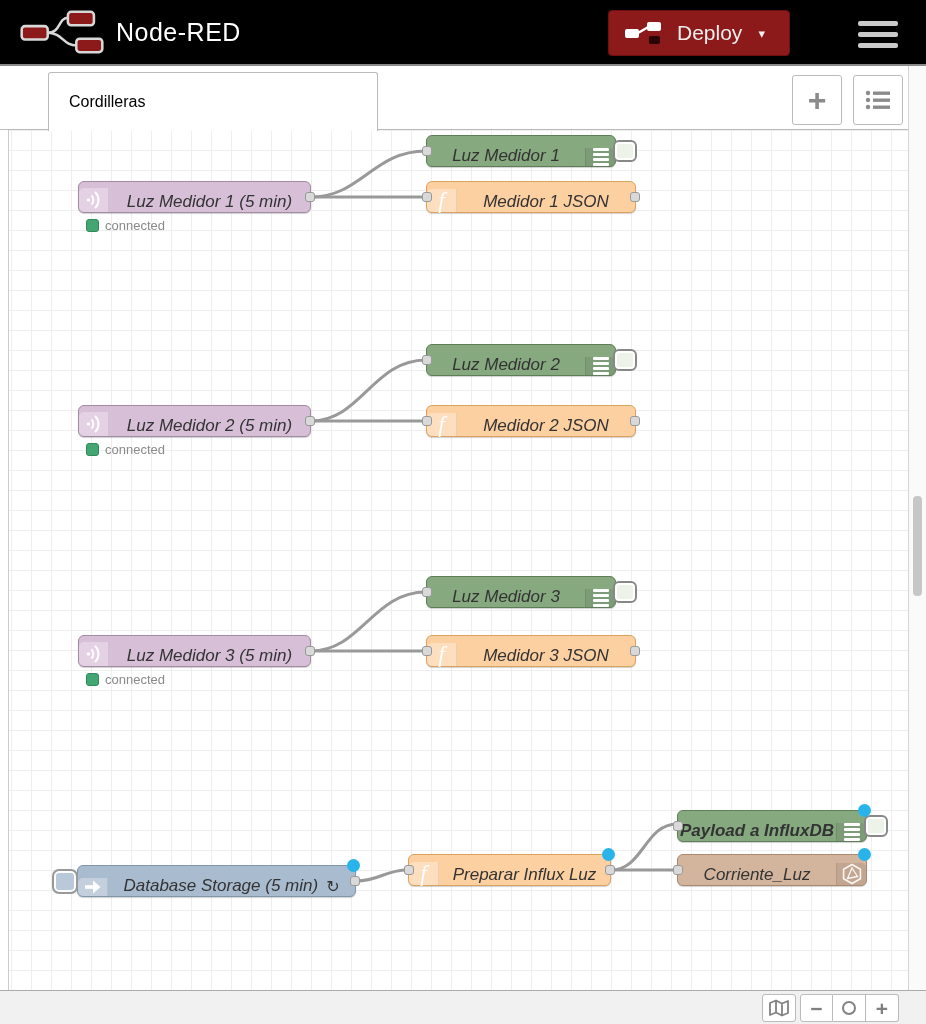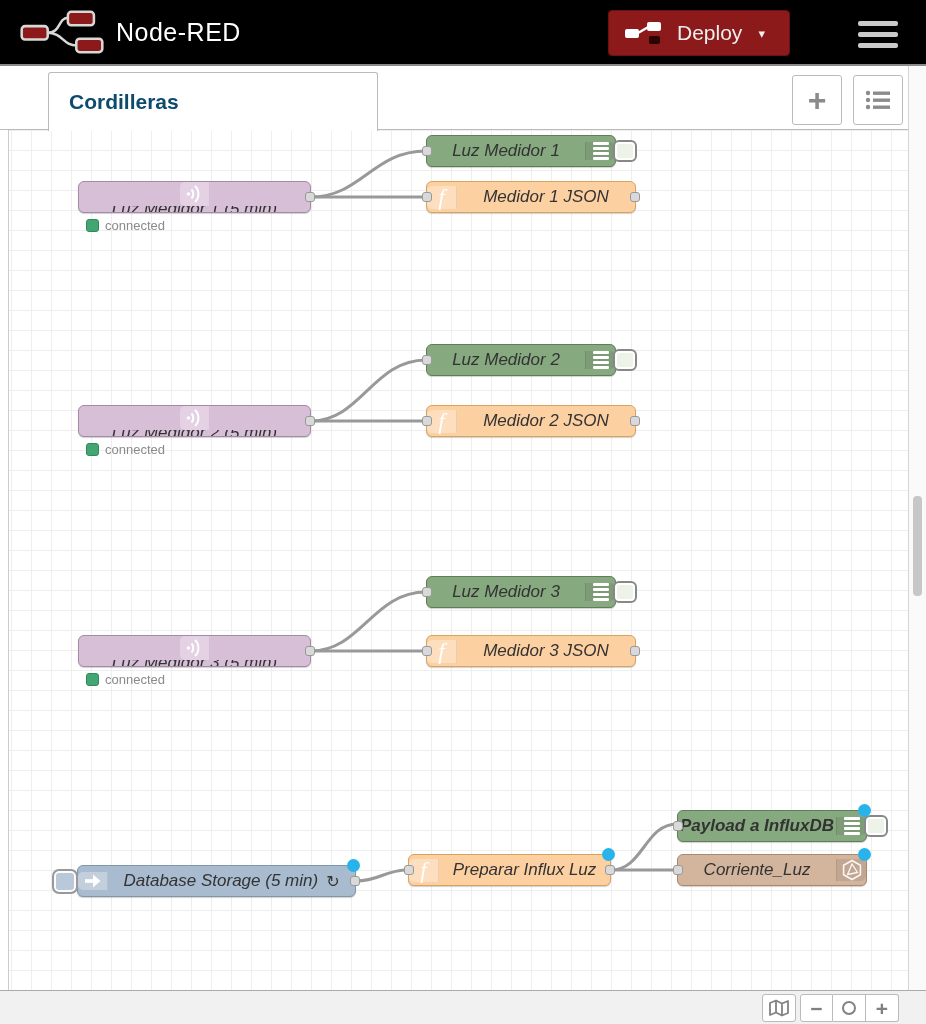--- a/index.html
+++ b/index.html
@@ -34,21 +34,21 @@
   .tabbar {
     position:absolute; left:0; top:66px; width:908px; height:64px;
     background:#fff; border-bottom:1px solid #bbb;
   }
   .tab-active {
     position:absolute; left:48px; top:6px; width:330px; height:59px;
     background:#fff; border:1px solid #bbb; border-bottom:none;
     border-radius:3px 3px 0 0; z-index:2;
     display:flex; align-items:center; padding-left:20px;
   }
-  .tab-label { font-size:21px; font-weight:bold; color:#0c4a6e; }
+  .tab-label { font-size:16px; font-weight:normal; color:#000000; }
   .tab-btn {
     position:absolute; top:9px; width:50px; height:50px;
     background:#fff; border:1px solid #bbb; border-radius:3px;
     color:#8b8b8b; display:flex; align-items:center; justify-content:center; cursor:pointer;
   }
   .tab-btn.add { left:792px; font-size:32px; font-weight:bold; }
   .tab-btn.list { left:853px; }
 
   
   .canvas {
@@ -57,32 +57,32 @@
     background-image:linear-gradient(#eee 1px,transparent 1px),
                      linear-gradient(90deg,#eee 1px,transparent 1px);
     background-size:20px 20px; background-position:2px 0;
     border-left:1px solid #ccc;
   }
   .wires { position:absolute; left:0; top:0; }
   .wires path { stroke:#999; stroke-width:3; fill:none; }
 
   .node {
     position:absolute; height:32px; border-radius:6px;
-    display:flex; align-items:center; cursor:pointer;
+    display:flex; align-items:flex-end; cursor:pointer;
     box-shadow:0 1px 1px rgba(0,0,0,0.18); z-index:2;
   }
   .node .label {
     flex:1; display:flex; align-items:center; justify-content:center;
     font-size:17px; font-style:italic; color:#333; white-space:nowrap; overflow:hidden;
   }
   .iconbox { width:30px; display:flex; align-items:center; justify-content:center; }
   .iconbox.left  { background:rgba(255,255,255,0.3); border-right:1px solid rgba(0,0,0,0.08); border-radius:5px 0 0 5px; }
   .iconbox.right { background:rgba(0,0,0,0.08);  border-left:1px solid rgba(0,0,0,0.08);  border-radius:0 5px 5px 0; }
 
-  .node.mqtt    { background:#d8bfd8; border:1px solid #a38ba3;flex-direction:column; }
+  .node.mqtt    { background:#d8bfd8; border:1px solid #a38ba3; }
   .node.debug   { background:#87a980; border:1px solid #5f7d58; }
   .node.func    { background:#fdd0a2; border:1px solid #d9a35f; }
   .node.inject  { background:#a9bbcf; border:1px solid #8195ab; }
   .node.influx  { background:#d3b59e; border:1px solid #aa8a6f; }
 
   .port {
     position:absolute; width:10px; height:10px; top:10px;
     background:#d9d9d9; border:1px solid #999; border-radius:3px; z-index:3; cursor:crosshair;
   }
   .port.in  { left:-5px; }

